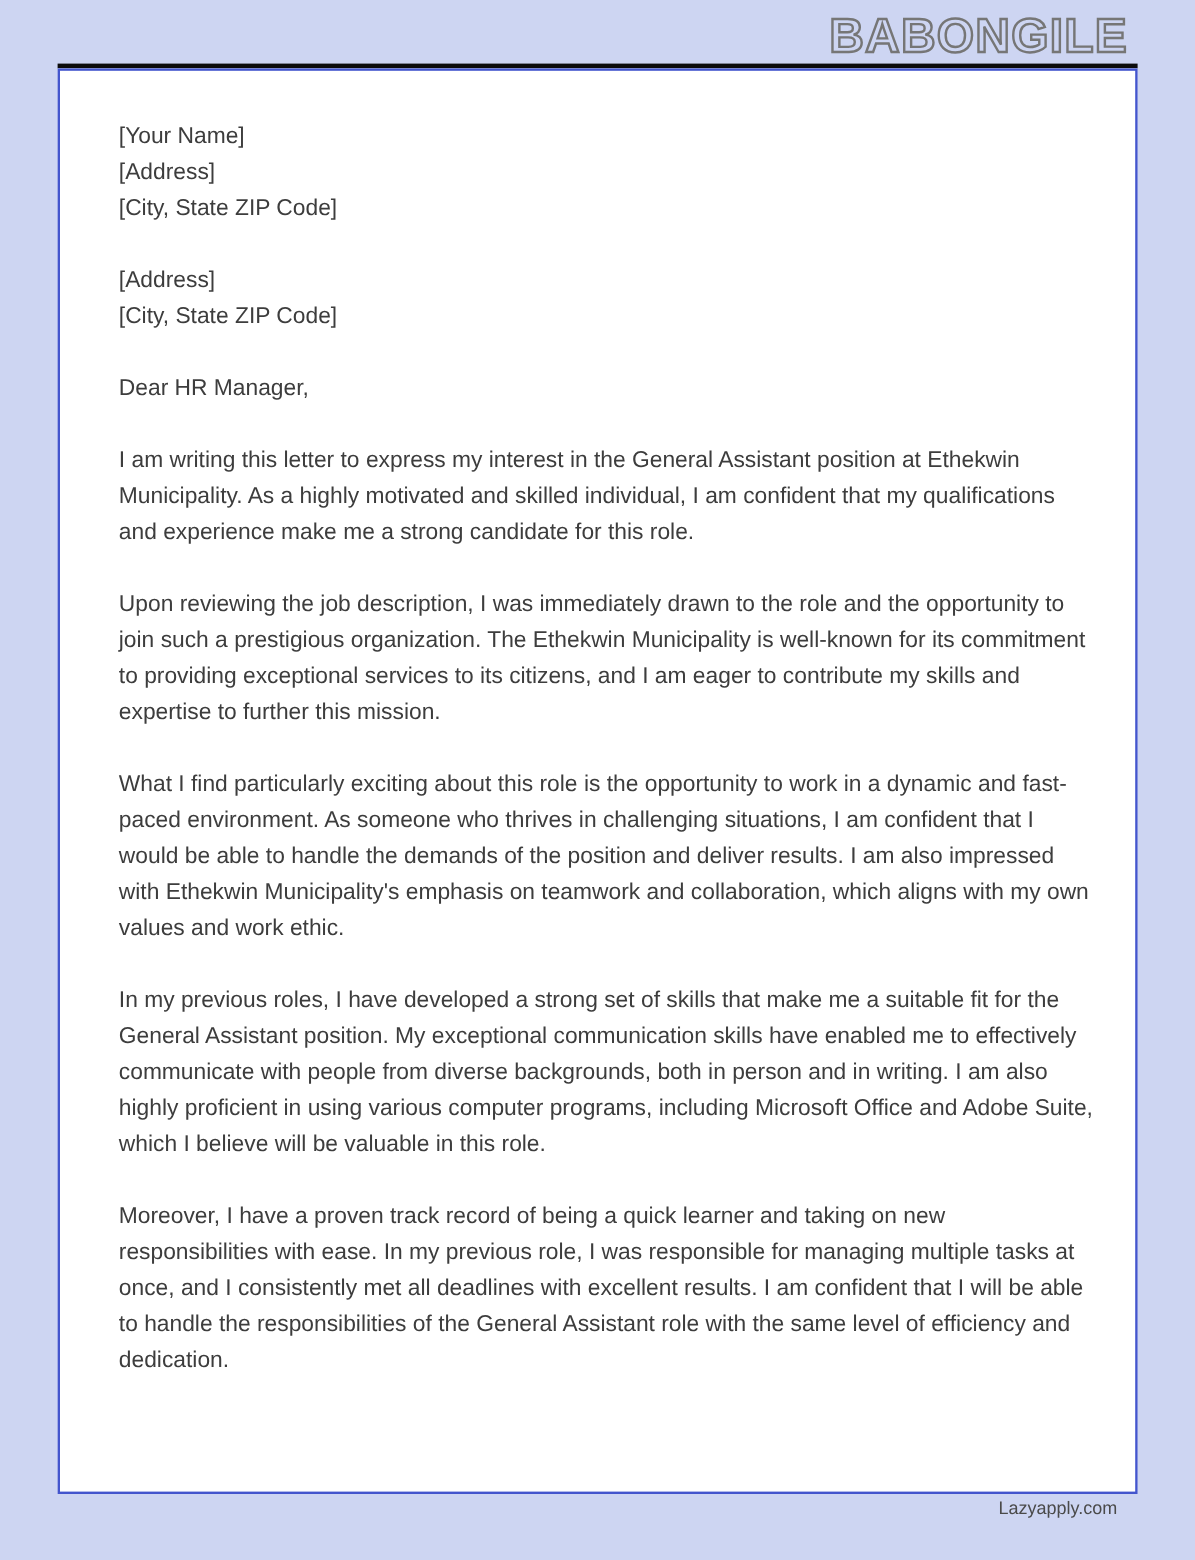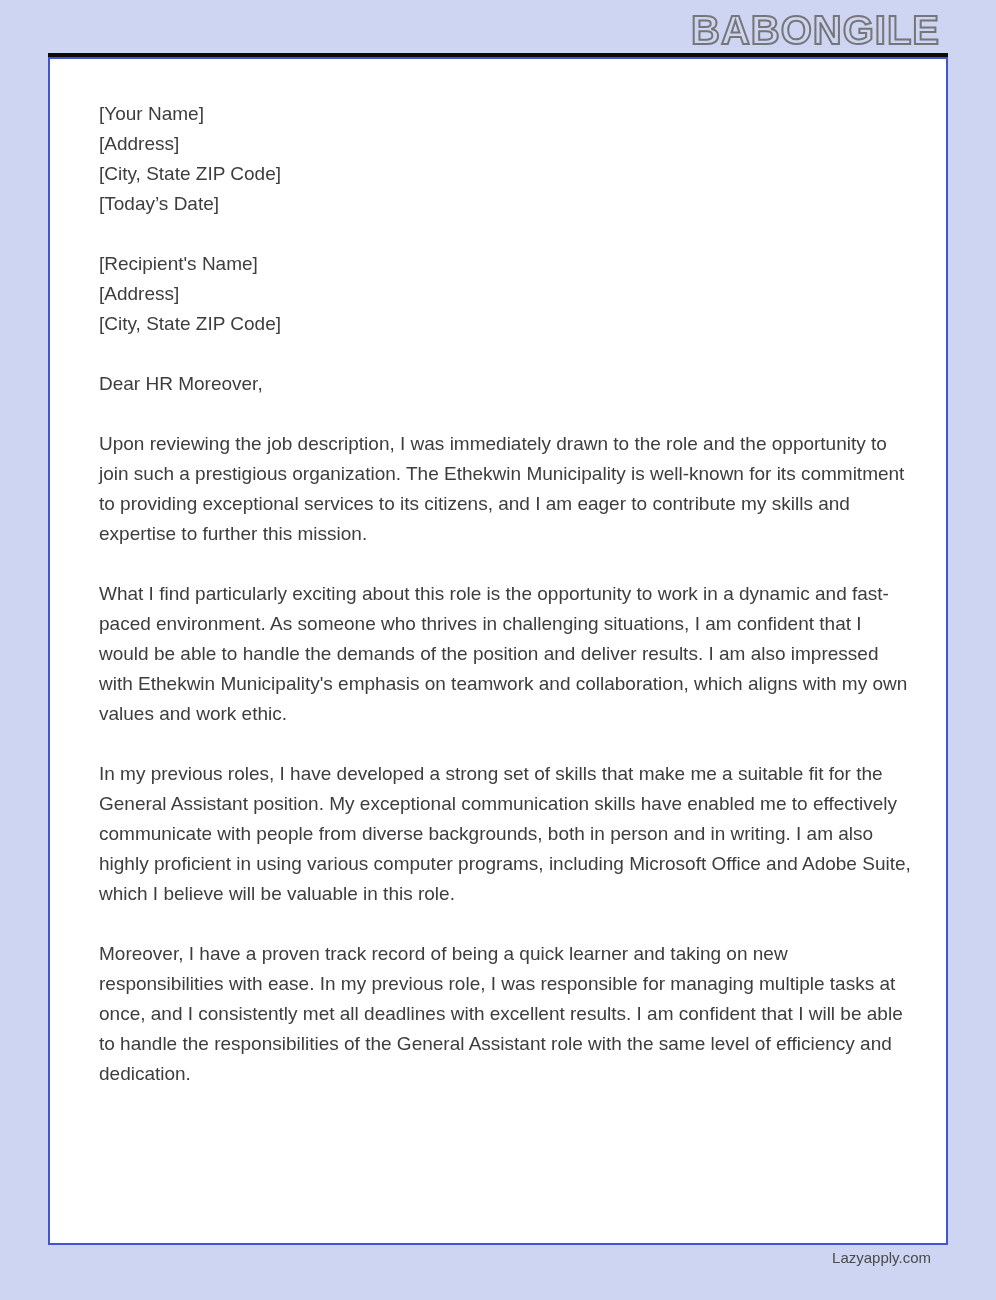--- a/index.html
+++ b/index.html
@@ -84,31 +84,30 @@
 
   <div class="top-rule"></div>
 
   <div class="page">
     <div class="page-inner">
 
       <div class="block">
         <span class="line">[Your Name]</span>
         <span class="line">[Address]</span>
         <span class="line">[City, State ZIP Code]</span>
-        <span class="line">[Today’s Date]</span>
       </div>
 
       <div class="block">
-        <span class="line">[Recipient's Name]</span>
         <span class="line">[Address]</span>
         <span class="line">[City, State ZIP Code]</span>
       </div>
 
-      <p class="block">Dear HR Moreover,</p>
+      <p class="block">Dear HR Manager,</p>
 
+      <p class="block">I am writing this letter to express my interest in the General Assistant position at Ethekwin Municipality. As a highly motivated and skilled individual, I am confident that my qualifications and experience make me a strong candidate for this role.</p>
 
       <p class="block">Upon reviewing the job description, I was immediately drawn to the role and the opportunity to join such a prestigious organization. The Ethekwin Municipality is well-known for its commitment to providing exceptional services to its citizens, and I am eager to contribute my skills and expertise to further this mission.</p>
 
       <p class="block">What I find particularly exciting about this role is the opportunity to work in a dynamic and fast-paced environment. As someone who thrives in challenging situations, I am confident that I would be able to handle the demands of the position and deliver results. I am also impressed with Ethekwin Municipality's emphasis on teamwork and collaboration, which aligns with my own values and work ethic.</p>
 
       <p class="block">In my previous roles, I have developed a strong set of skills that make me a suitable fit for the General Assistant position. My exceptional communication skills have enabled me to effectively communicate with people from diverse backgrounds, both in person and in writing. I am also highly proficient in using various computer programs, including Microsoft Office and Adobe Suite, which I believe will be valuable in this role.</p>
 
       <p class="block">Moreover, I have a proven track record of being a quick learner and taking on new responsibilities with ease. In my previous role, I was responsible for managing multiple tasks at once, and I consistently met all deadlines with excellent results. I am confident that I will be able to handle the responsibilities of the General Assistant role with the same level of efficiency and dedication.</p>
 
     </div>

